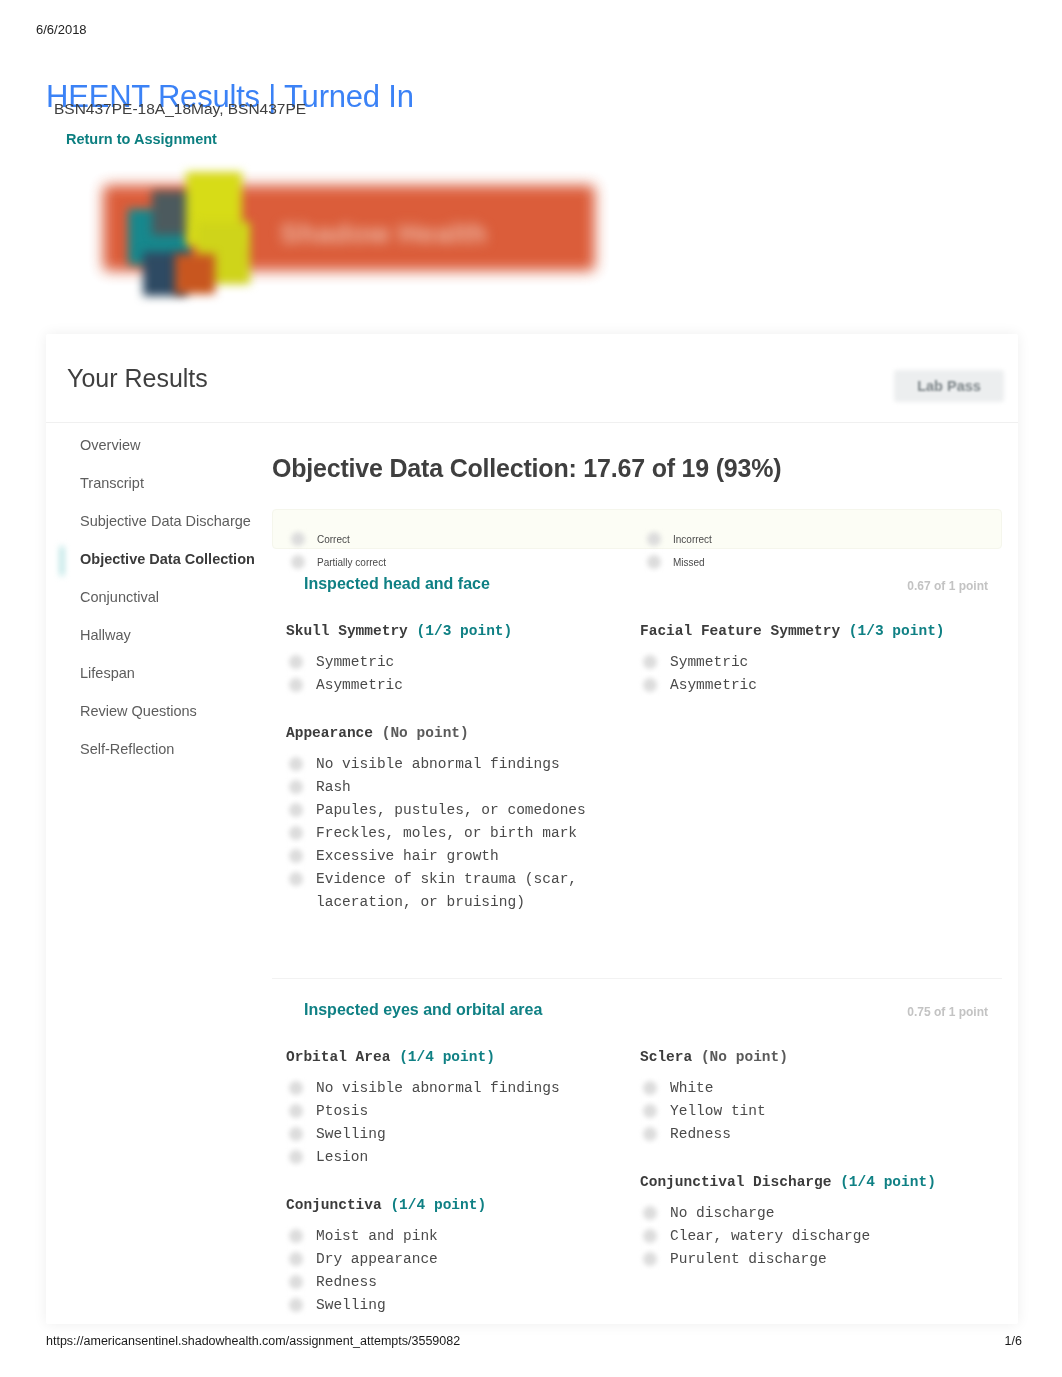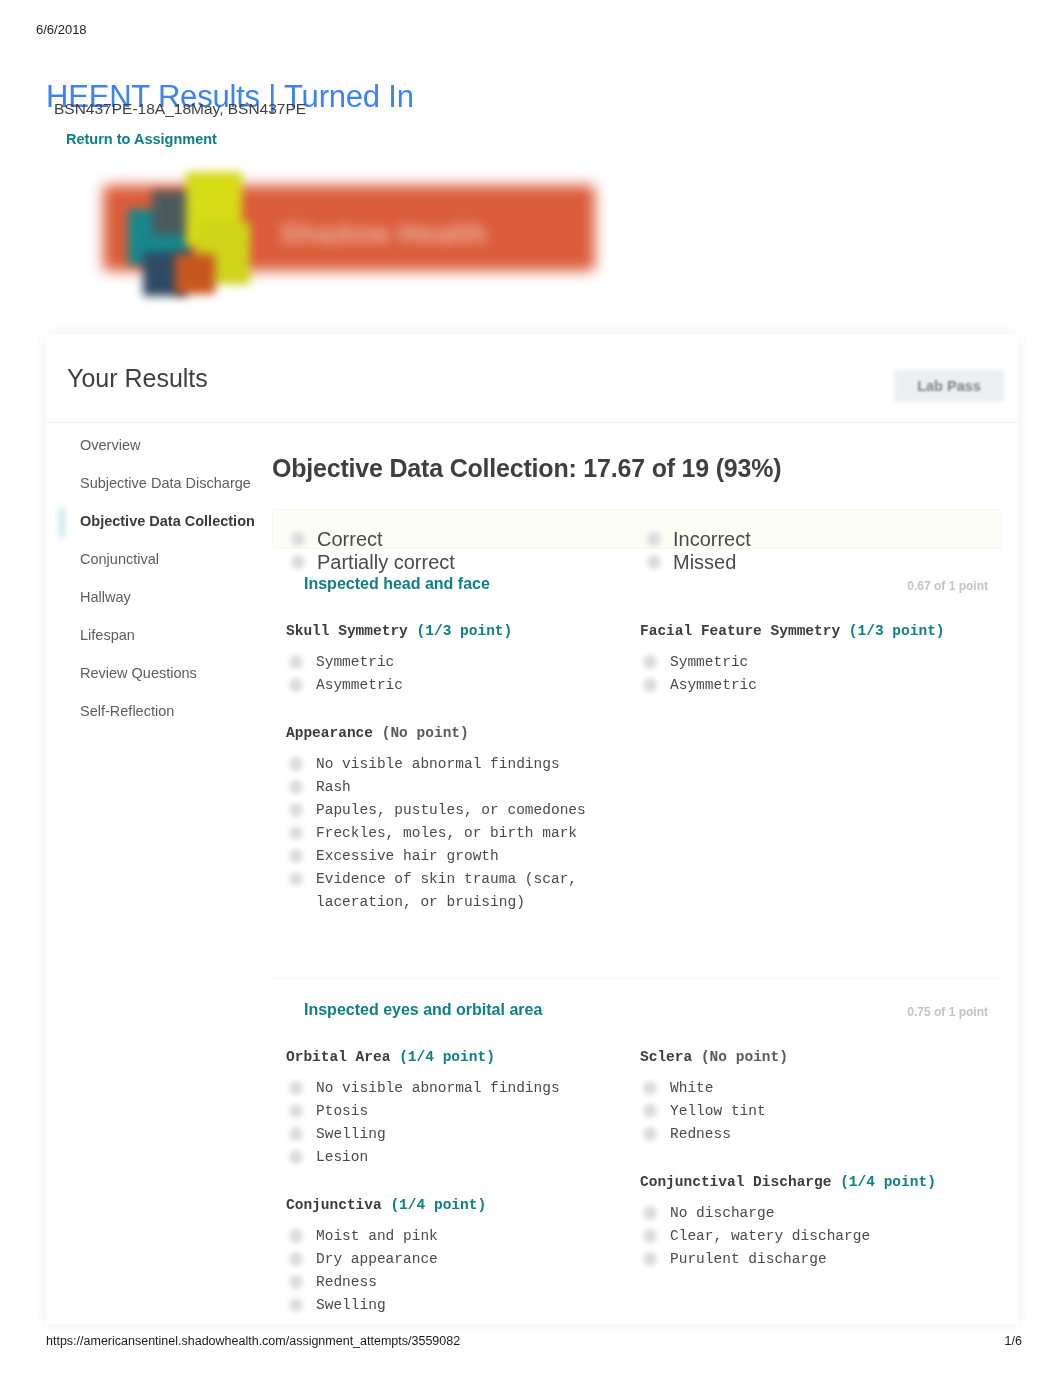--- a/index.html
+++ b/index.html
@@ -202,21 +202,21 @@
     background: #fcfdf5;
     border: 1px solid #f5f6ec;
     border-radius: 4px;
     padding: 18px 0 20px 0;
     position: relative;
     box-sizing: border-box;
   }
   .legend-col {
     position: absolute;
     top: 18px;
-    font-size: 20px;
+    font-size: 10px;
     color: #4a4a4a;
   }
   .legend-col.c1 { left: 44px; }
   .legend-col.c2 { left: 400px; }
   .legend-row {
     position: relative;
     line-height: 23px;
     padding-left: 0;
   }
   .dot {
@@ -334,20 +334,21 @@
 <div class="results-card">
 
   <div class="results-head">
     <div class="your-results">Your Results</div>
     <div class="lab-pass"></div>
     <div class="lab-pass-label">Lab Pass</div>
   </div>
 
   <nav class="side-nav" id="side-nav">
       <div class="nav-item"><span>Overview</span></div>
+      <div class="nav-item"><span>Transcript</span></div>
       <div class="nav-item"><span>Subjective Data Discharge</span></div>
       <div class="nav-item active"><span>Objective Data Collection</span></div>
       <div class="nav-item"><span>Conjunctival</span></div>
       <div class="nav-item"><span>Hallway</span></div>
       <div class="nav-item"><span>Lifespan</span></div>
       <div class="nav-item"><span>Review Questions</span></div>
       <div class="nav-item"><span>Self-Reflection</span></div>
     </nav>
 
   <div class="main-panel">

